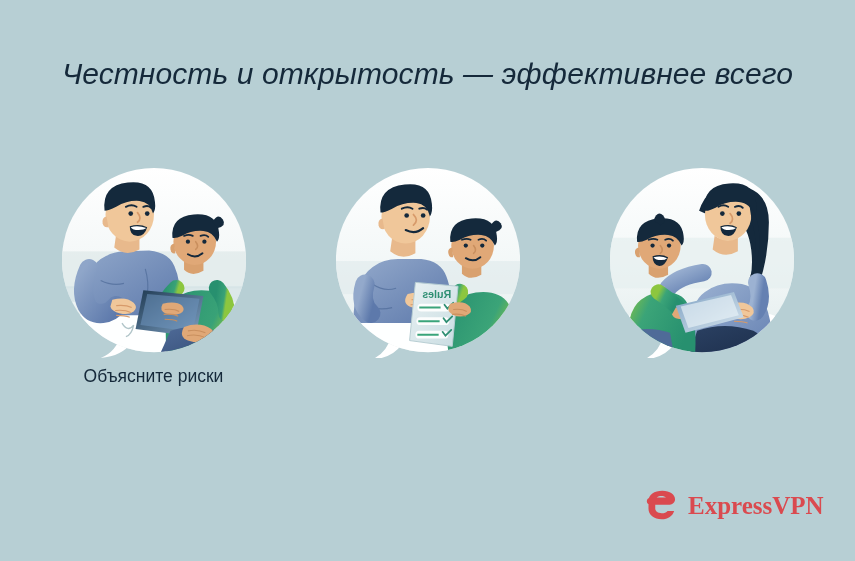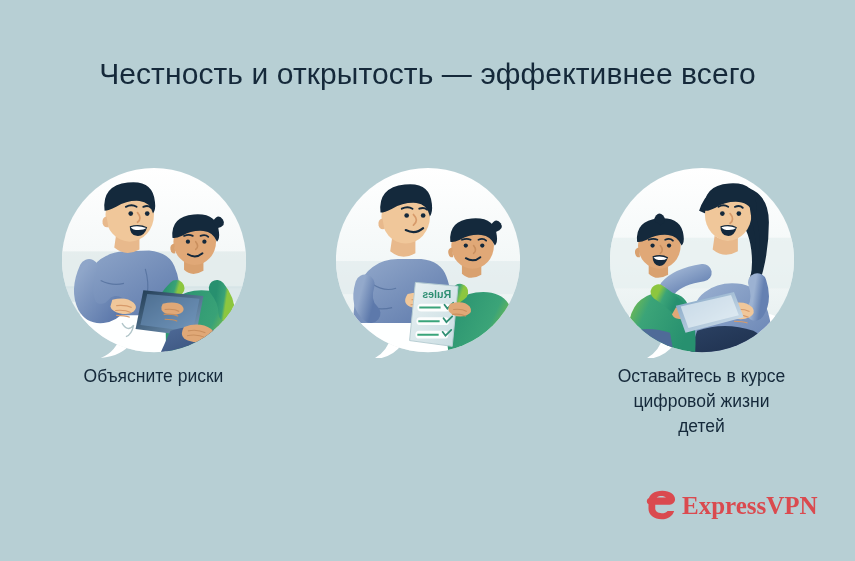--- a/index.html
+++ b/index.html
@@ -20,20 +20,21 @@
     position:absolute;
     left:0; top:54px;
     width:855px;
     text-align:center;
     font-size:30px;
     line-height:39px;
     font-weight:400;
     color:#15293a;
     letter-spacing:.1px;
     padding:0 58px;
+    font-style:italic;
   }
 
   
   .cards {
     position:absolute;
     left:0; top:168px;
     width:855px;
     display:flex;
     justify-content:center;
     align-items:flex-start;
@@ -66,21 +67,21 @@
     max-width:180px;
   }
   .card.c3 .caption { max-width:175px; }
 
   
   .logo {
     position:absolute;
     left:643px; top:487px;
     display:flex;
     align-items:center;
-    gap:3px;
+    gap:9px;
   }
   .logo-mark { width:36px; height:36px; display:block; }
   .logo-word {
     font-family:"Liberation Serif", serif;
     font-size:25px;
     font-weight:700;
     color:#da4a4f;
     letter-spacing:0px;
     line-height:1;
     white-space:nowrap;
@@ -387,21 +388,20 @@
             <path d="M68 144 q14 -2 20 6 q-3 6 -12 6 q-10 0 -12 -5 Z" fill="#e0a877"></path>
             <path d="M72 150 q10 0 14 3" stroke="#c98f5e" stroke-width="1.1" fill="none"></path>
 
             <path d="M14 170 q26 -8 48 0 l4 22 l-56 0 Z" fill="#4f6b98"></path>
 
             <path d="M68 142 l60 -14 l10 26 l-60 16 Z" fill="url(#tab3)"></path>
             <path d="M73 143 l52 -12 l8 21 l-52 13 Z" fill="#eaf2f7" opacity=".65"></path>
           </g>
         </svg>
       </div>
-      <div class="caption">Оставайтесь в курсе цифровой жизни детей</div>
     </div>
 
   </div>
 
   <div class="logo">
     <svg class="logo-mark" viewBox="0 0 40 40">
       <path d="M21.5 4.2 C30 4.2 35.6 8.4 35.6 13.6 C35.6 17.4 32.6 19.8 28 19.8 L9.4 19.8 C6.3 19.8 4.2 18.3 4.2 15.8 C4.2 13.4 6.2 11.8 9.3 11.8 L25.5 11.8 C24.6 10.6 22.7 10.0 20.6 10.0 C16.5 10.0 13.6 12.0 13.6 15.0 L13.6 24.0 C13.6 27.0 16.5 29.2 20.7 29.2 C23.6 29.2 26.0 28.2 27.3 26.6 L34.6 26.6 C33.0 32.1 27.7 35.8 20.8 35.8 C12.2 35.8 6.1 31.0 6.1 24.2 L6.1 15.2 C6.1 8.8 12.5 4.2 21.5 4.2 Z" fill="#da4a4f"></path>
     </svg>
     <div class="logo-word">ExpressVPN</div>
   </div>

